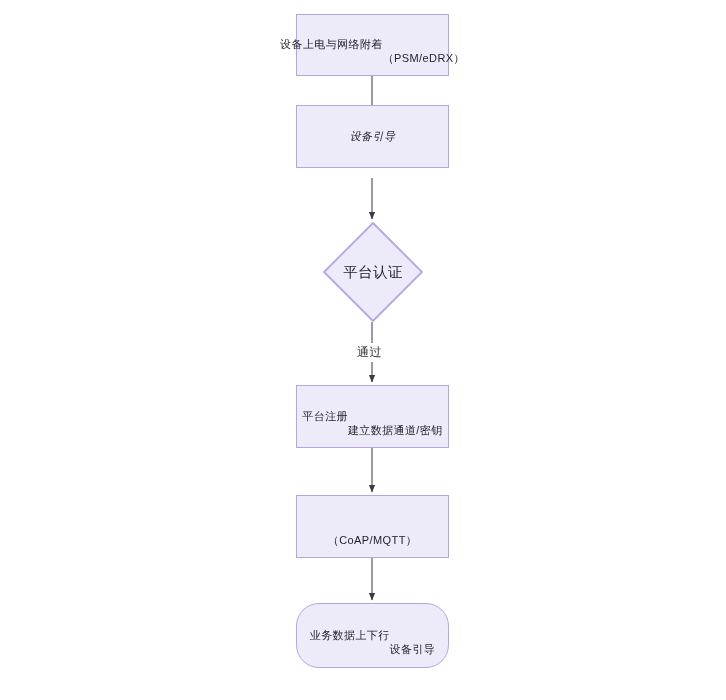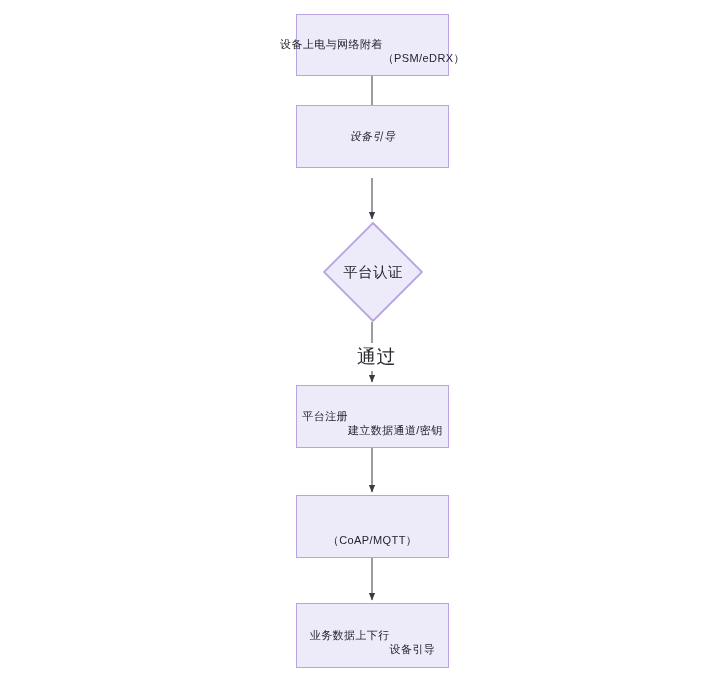--- a/index.html
+++ b/index.html
@@ -74,21 +74,21 @@
     letter-spacing: 0.4px;
     white-space: nowrap;
   }
 
   
   .edge-label {
     position: absolute;
     z-index: 3;
     background: #ffffff;
     color: #2b2b33;
-    font-size: 19px;
+    font-size: 12px;
     letter-spacing: 0.4px;
     padding: 1px 3px;
     white-space: nowrap;
     text-align: center;
   }
 </style>
 </head>
 <body>
 
 <div id="flow-canvas">
@@ -131,18 +131,18 @@
 
   <div class="node" style="left:296px; top:385px; width:153px; height:63px;">
     <span>平台注册</span>
     <span class="line2">建立数据通道/密钥</span>
   </div>
 
   <div class="node" style="left:296px; top:495px; width:153px; height:63px;">
     <span class="line2">（CoAP/MQTT）</span>
   </div>
 
-  <div class="node" style="left:296px; top:603px; width:153px; height:65px;">
+  <div class="node" style="left:296px; top:603px; width:153px; height:65px;border-radius:23px;">
     <span>业务数据上下行</span>
     <span class="line2">设备引导</span>
   </div>
 
 </div>
 
 </body></html>

